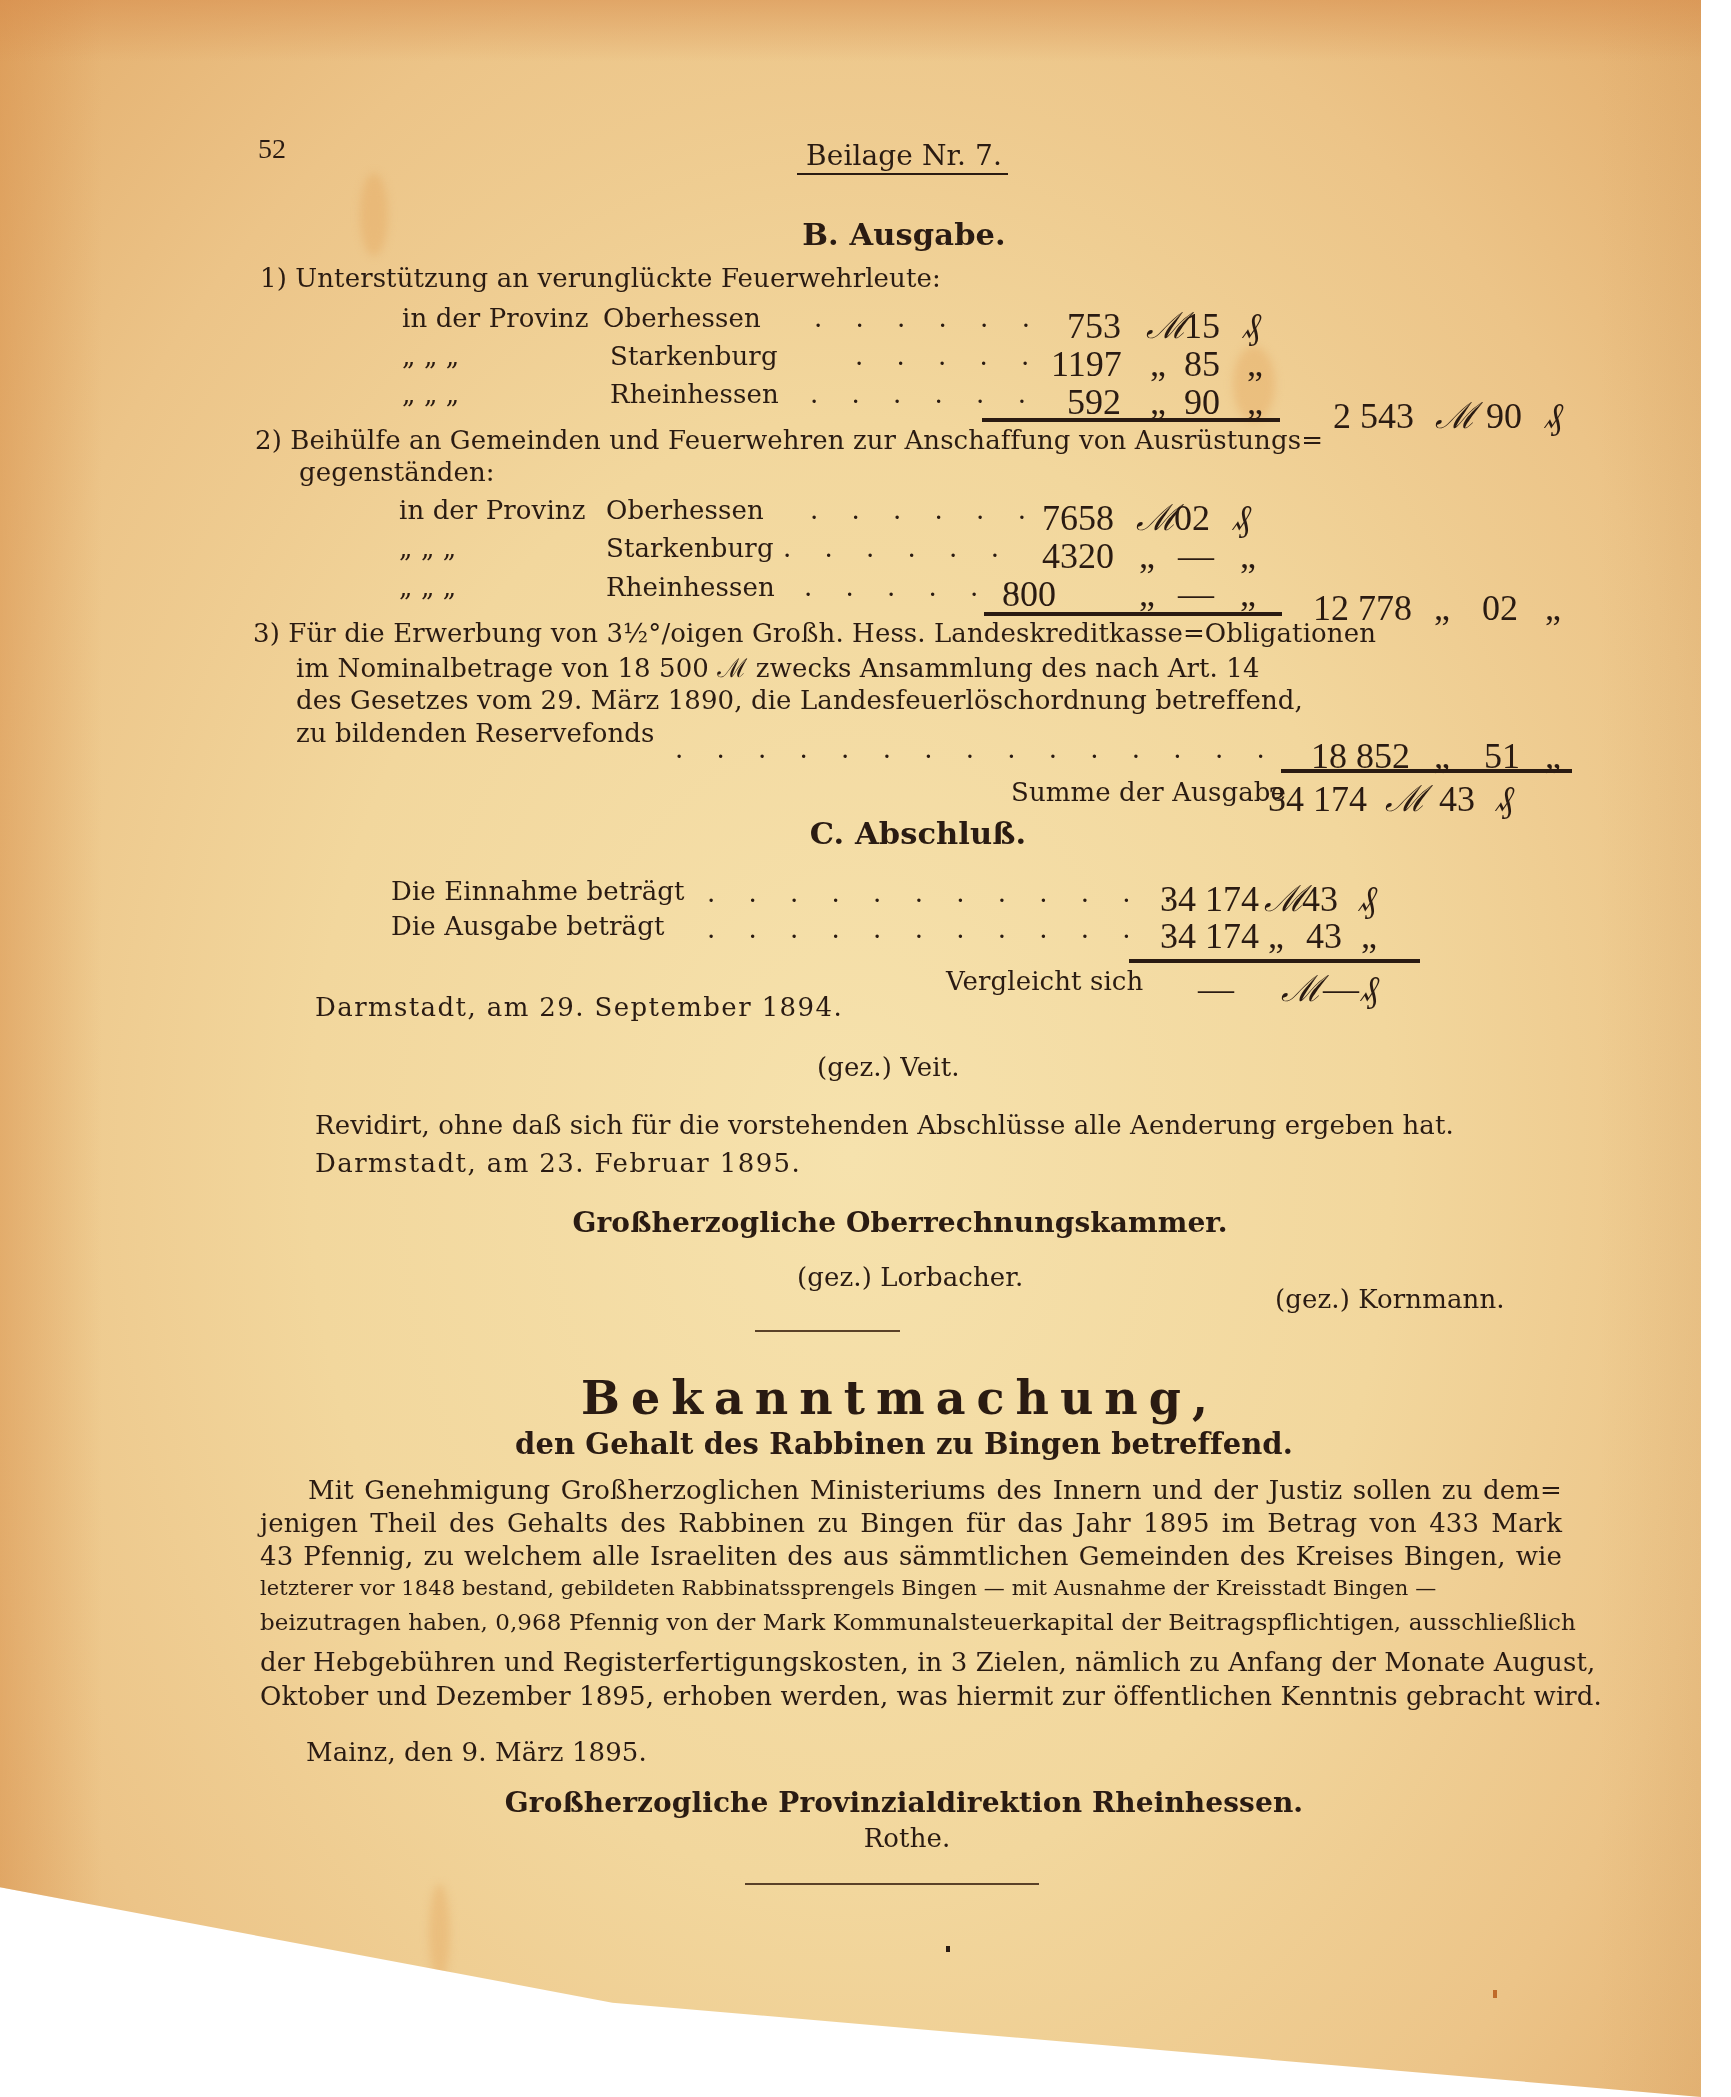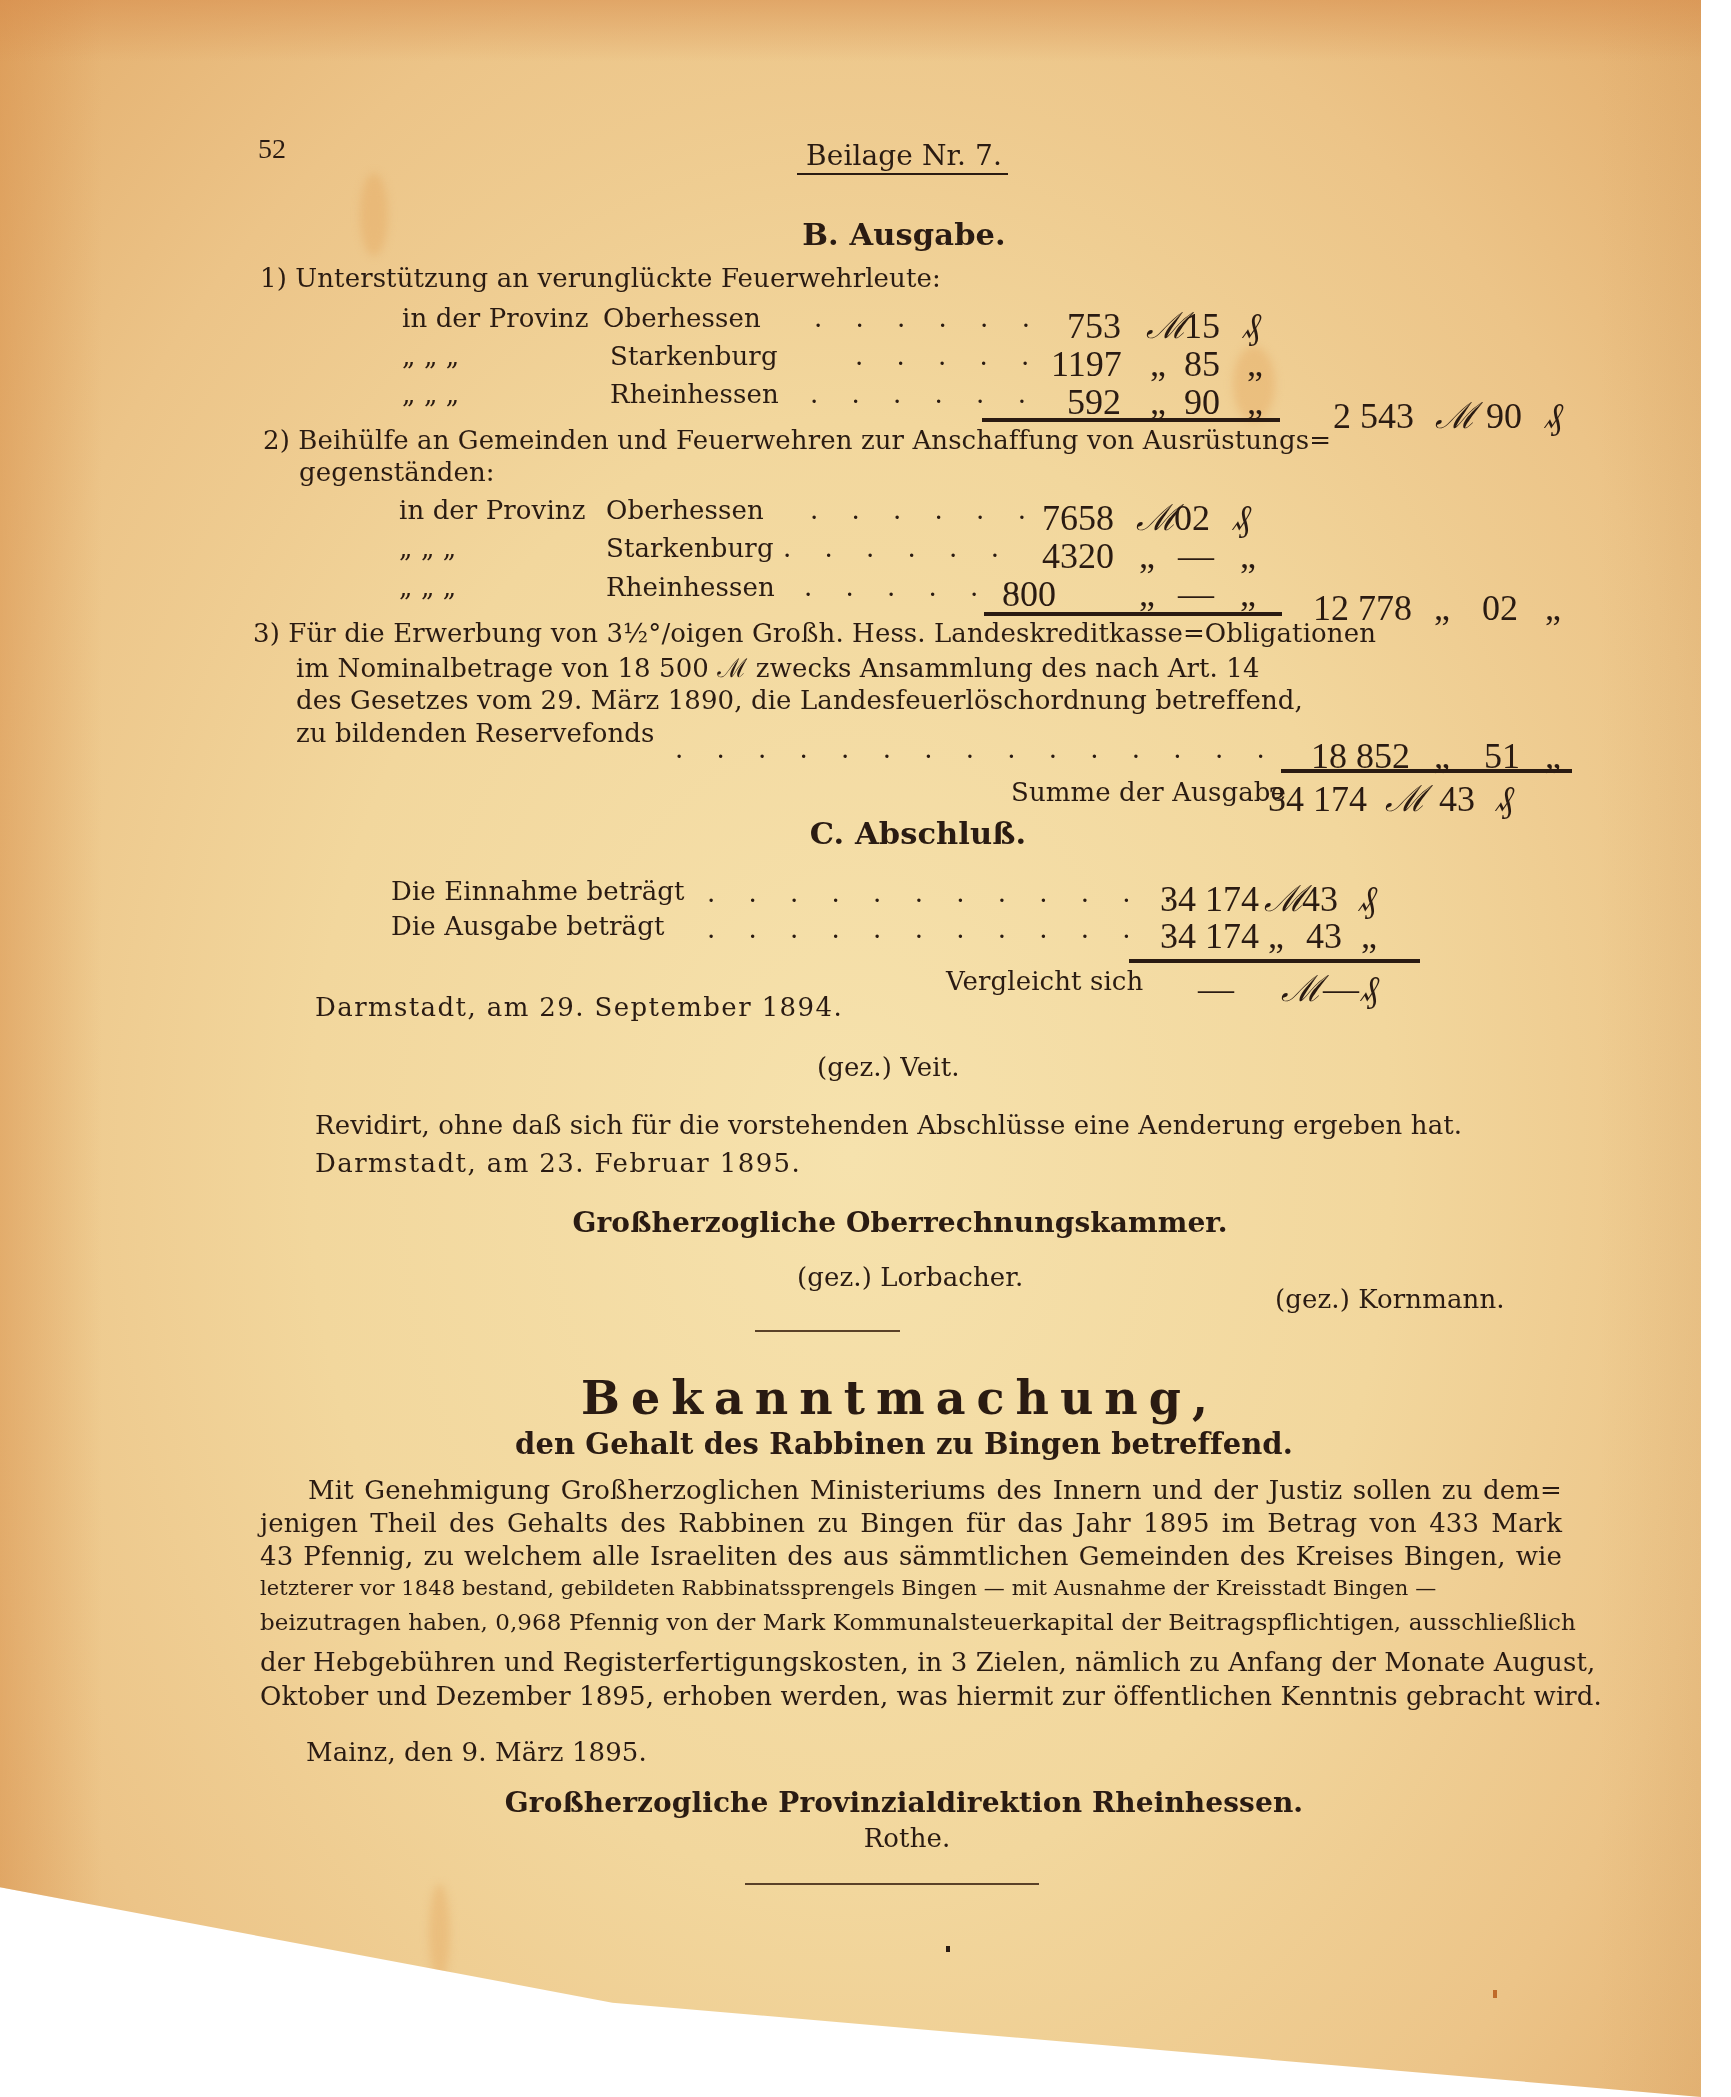--- a/index.html
+++ b/index.html
@@ -84,21 +84,21 @@
   <div class="amt" style="left:1247px; top:384px;">„</div>
 </div>
 <div class="rule" style="left:982px; top:418px; width:298px; height:3.5px;"></div>
 <div>
   <div class="amt" style="left:1333px; top:398px;">2 543</div>
   <div class="amt cur" style="left:1435px; top:398px;">ℳ</div>
   <div class="amt" style="left:1486px; top:398px;">90</div>
   <div class="amt cur" style="left:1545px; top:398px;">₰</div>
 </div>
 
-<div class="t fr" style="left:263px; top:427px; font-size:26px;text-align:center;">2) Beihülfe an Gemeinden und Feuerwehren zur Anschaffung von Ausrüstungs=</div>
+<div class="t fr" style="left:255px; top:427px; font-size:26px;text-align:center;">2) Beihülfe an Gemeinden und Feuerwehren zur Anschaffung von Ausrüstungs=</div>
 <div class="t fr" style="left:299px; top:459px;">gegenständen:</div>
 
 <div>
   <div class="t fr" style="left:399px; top:497px;">in der Provinz</div>
   <div class="t fr" style="left:606px; top:497px;">Oberhessen</div>
   <div class="t dots" style="left:810px; top:497px;">. . . . . .</div>
   <div class="amt" style="left:1042px; top:500px;">7658</div>
   <div class="amt cur" style="left:1136px; top:500px;">ℳ</div>
   <div class="amt" style="left:1174px; top:500px;">02</div>
   <div class="amt cur" style="left:1233px; top:500px;">₰</div>
@@ -172,21 +172,21 @@
 <div>
   <div class="t fr" style="left:946px; top:968px;">Vergleicht sich</div>
   <div class="amt" style="left:1198px; top:971px;">—</div>
   <div class="amt cur" style="left:1281px; top:971px;">ℳ</div>
   <div class="amt" style="left:1323px; top:971px;">—</div>
   <div class="amt cur" style="left:1361px; top:971px;">₰</div>
 </div>
 <div class="t fr" style="left:315px; top:994px; letter-spacing:1.4px;">Darmstadt, am 29. September 1894.</div>
 <div class="t fr" style="left:817px; top:1054px;">(gez.)   Veit.</div>
 
-<div class="t fr" style="left:315px; top:1112px; font-size:26px;">Revidirt, ohne daß sich für die vorstehenden Abschlüsse eine Aenderung ergeben hat.</div>
+<div class="t fr" style="left:315px; top:1112px; font-size:26px;">Revidirt, ohne daß sich für die vorstehenden Abschlüsse alle Aenderung ergeben hat.</div>
 <div class="t fr" style="left:315px; top:1150px; letter-spacing:1.4px;">Darmstadt, am 23. Februar 1895.</div>
 <div class="t fr center bold" style="left:900px; top:1209px; font-size:28px;">Großherzogliche Oberrechnungskammer.</div>
 <div class="t fr" style="left:797px; top:1264px;">(gez.) Lorbacher.</div>
 <div class="t fr" style="left:1275px; top:1286px;">(gez.) Kornmann.</div>
 
 <div class="rule thin" style="left:755px; top:1330px; width:145px;"></div>
 
 <div class="t fr center big" style="left:900px; top:1375px;">Bekanntmachung,</div>
 <div class="t fr center sub" style="left:904px; top:1430px;">den Gehalt des Rabbinen zu Bingen betreffend.</div>
 

